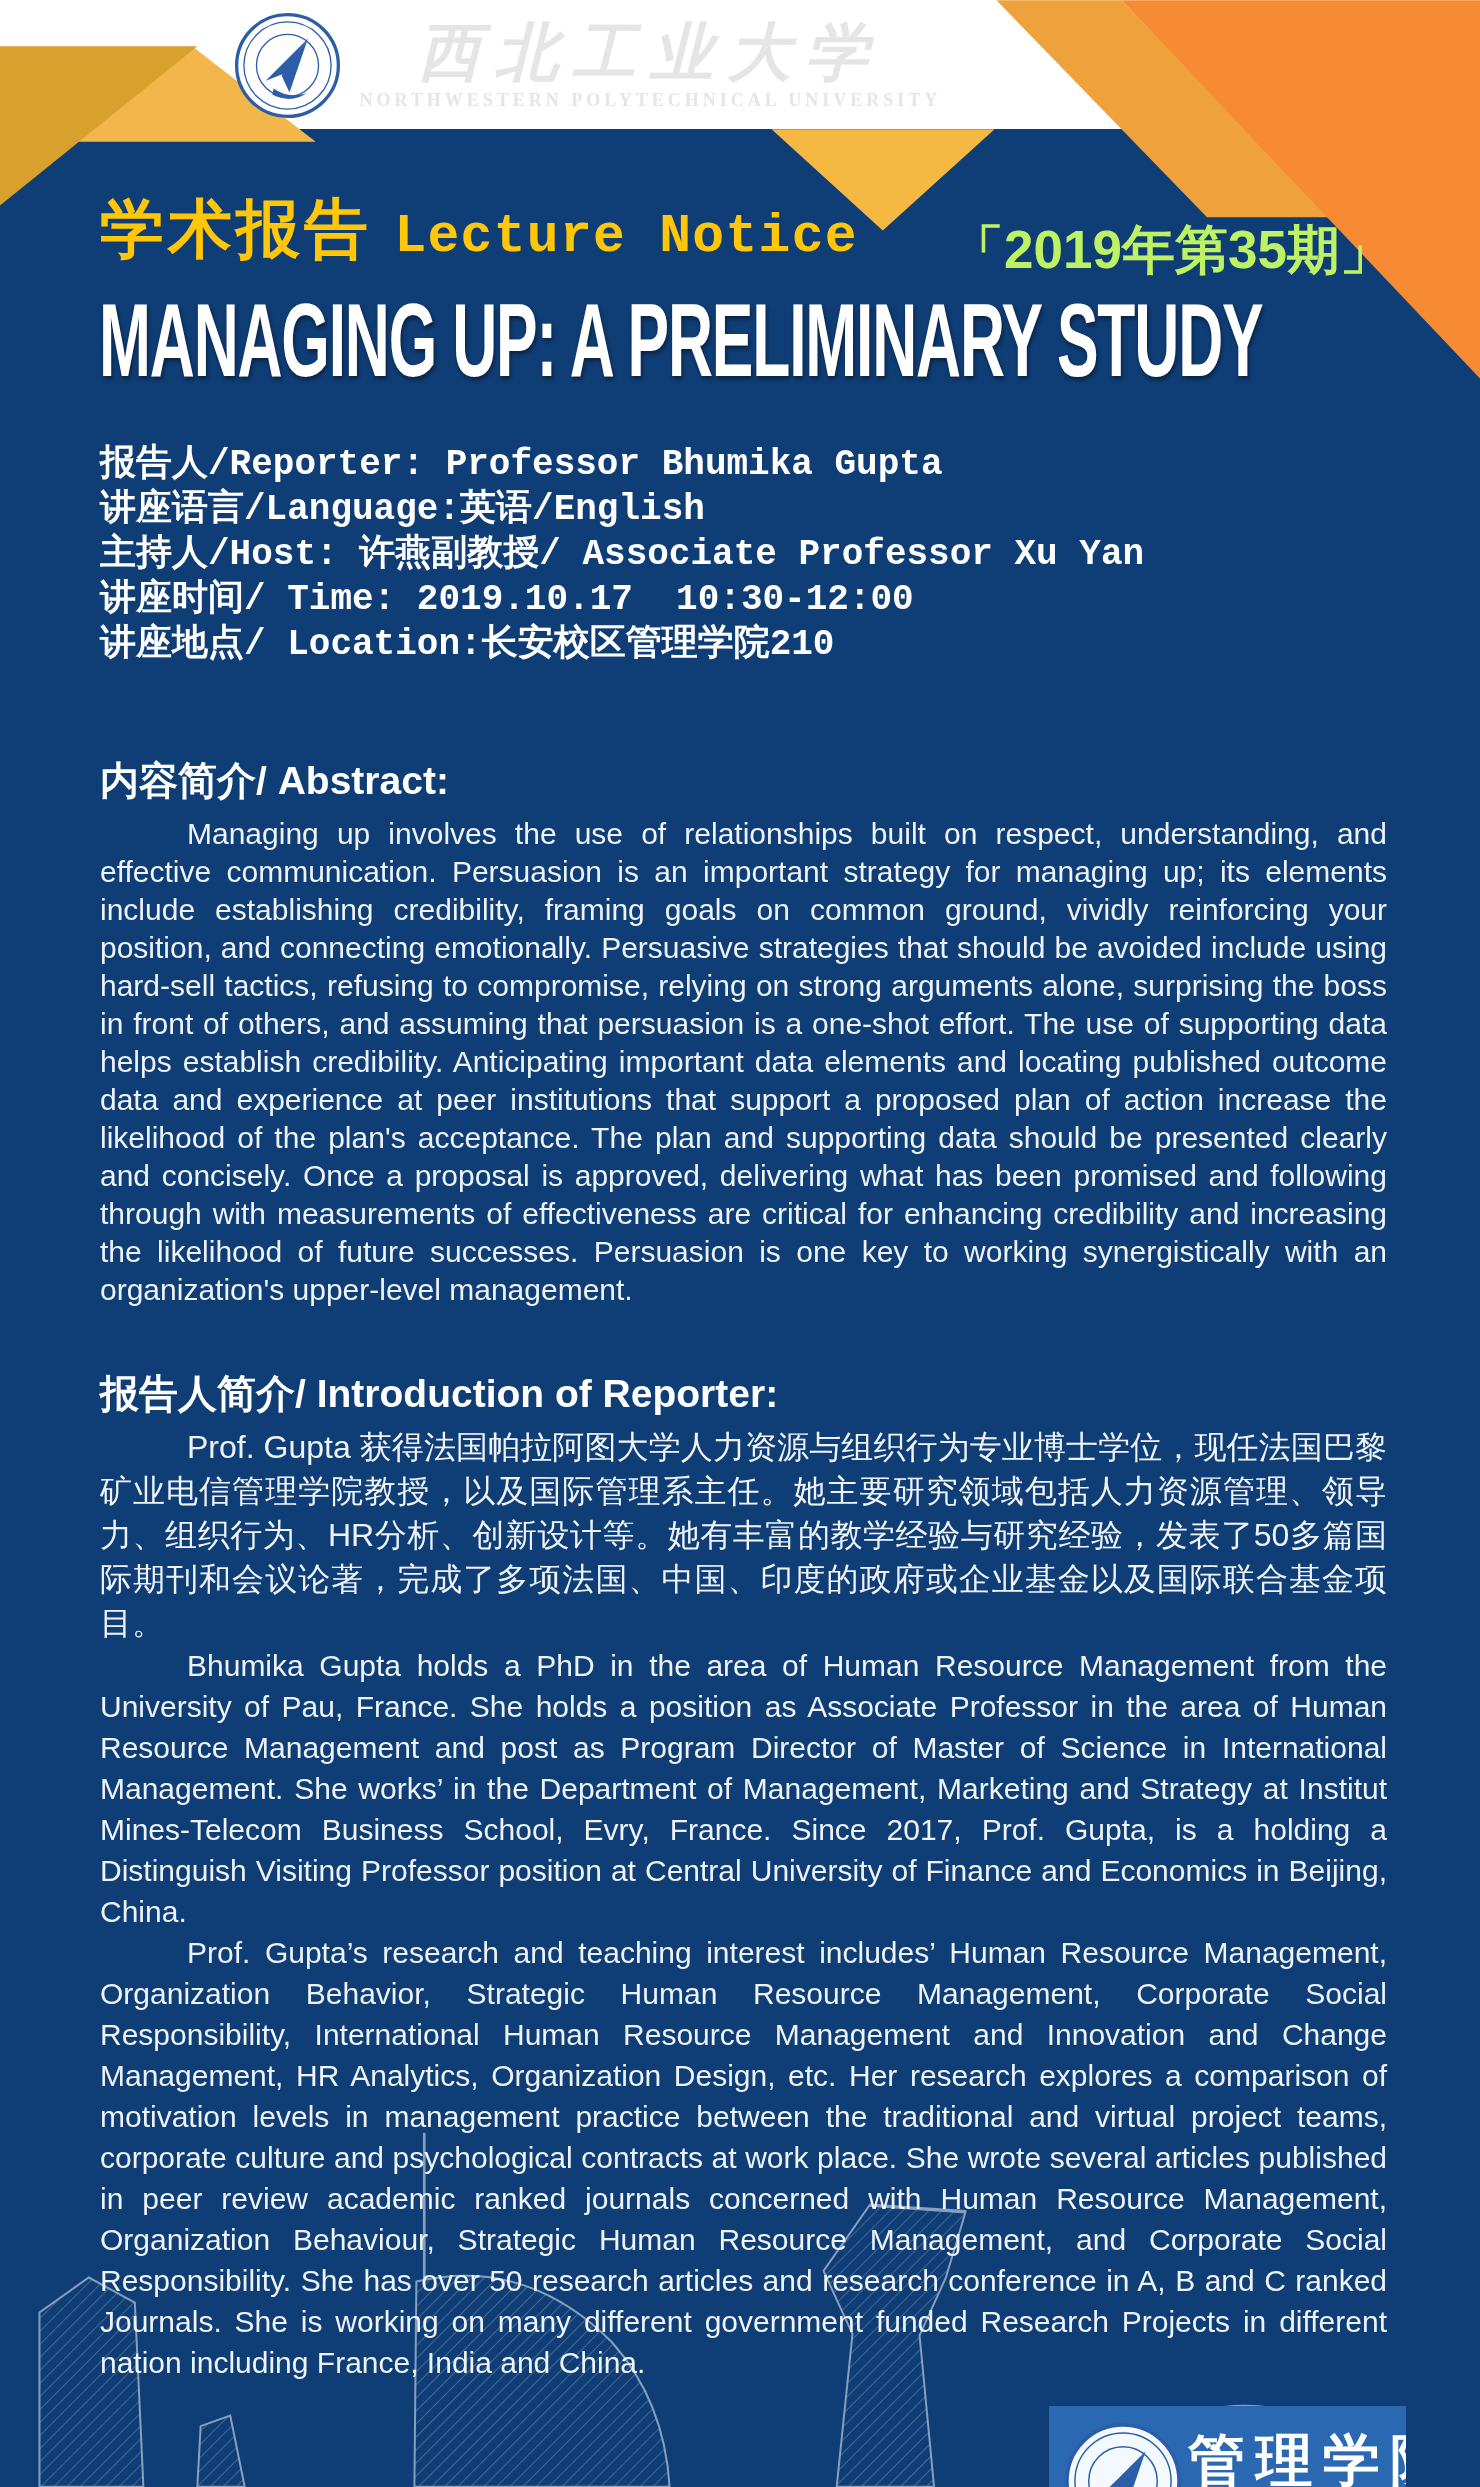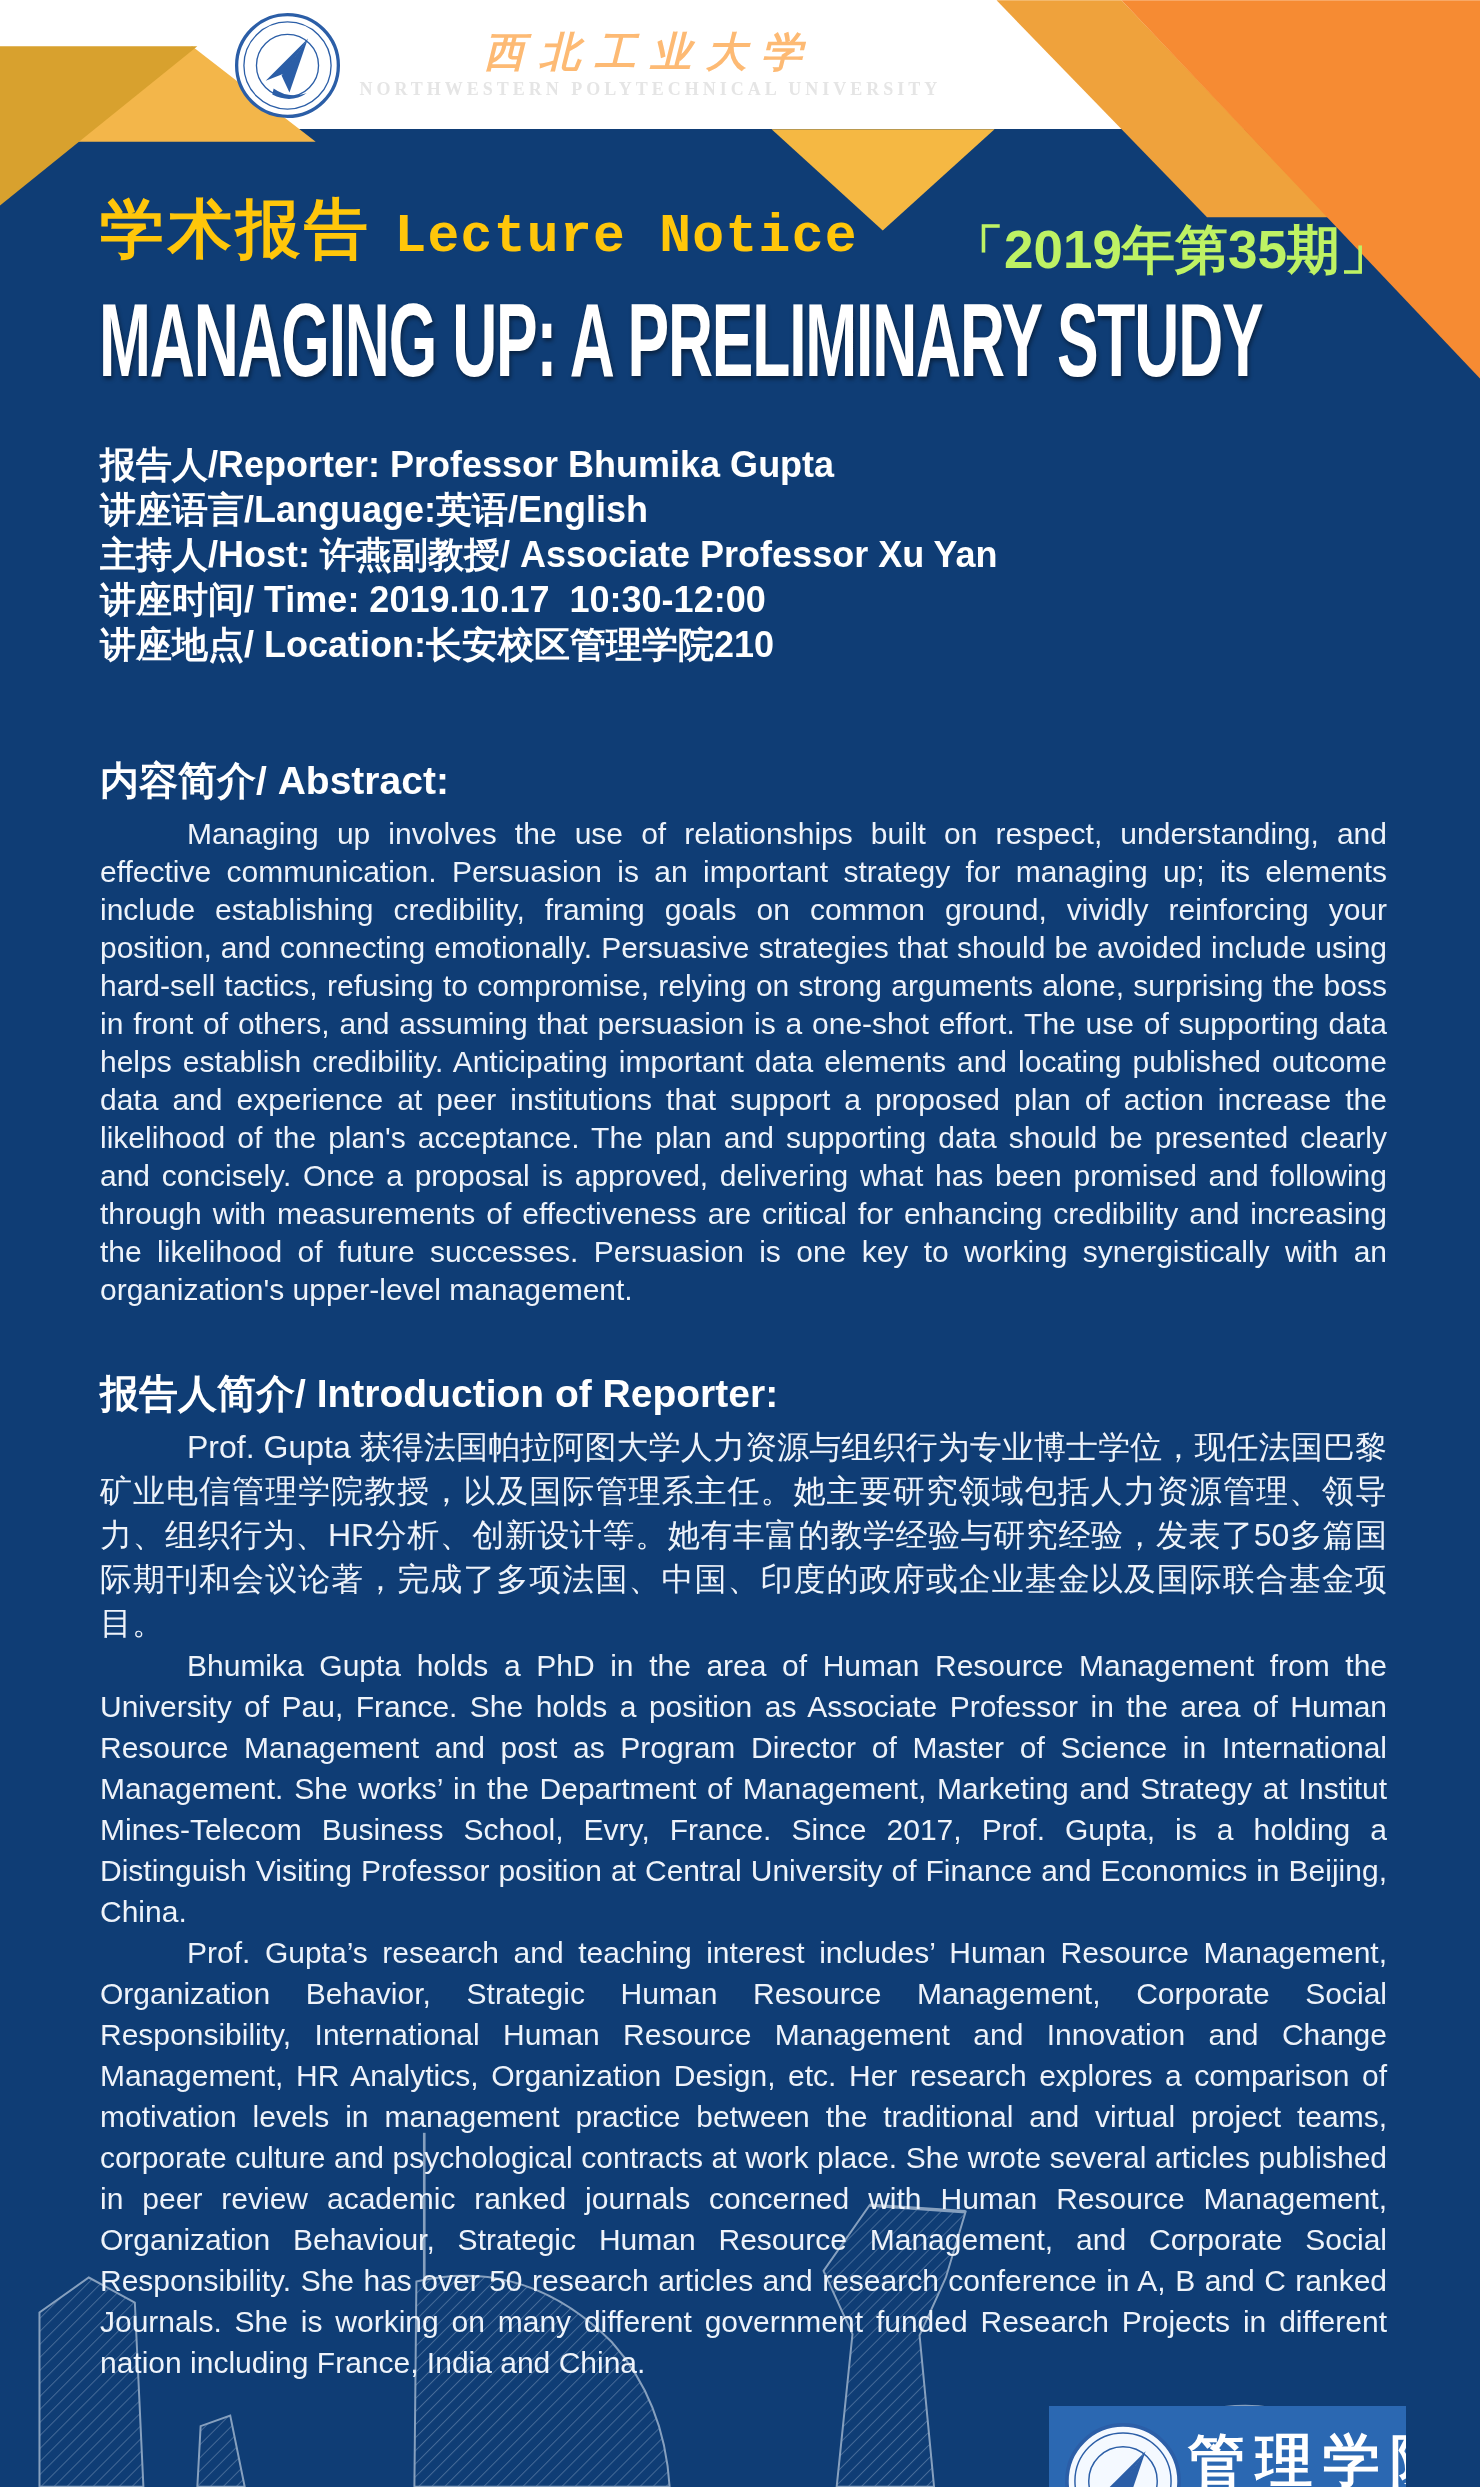--- a/index.html
+++ b/index.html
@@ -7,21 +7,21 @@
     position:relative;width:1480px;height:2487px;overflow:hidden;
     background:#0f3d75;
     font-family:"Liberation Sans",sans-serif;
     -webkit-font-smoothing:antialiased;
   }
   
   .white-band{position:absolute;left:0;top:0;width:1480px;height:129px;background:#ffffff;}
   .logo-group{position:absolute;left:234px;top:12px;display:flex;align-items:center;gap:18.4px;}
   .uni-text{display:flex;flex-direction:column;align-items:center;}
   .uni-cn{
-    font-size:41px;font-weight:bold;font-style:italic;color:#fdba74;
+    font-size:63px;font-weight:bold;font-style:italic;color:#e5e5e5;
     letter-spacing:14.5px;line-height:1.05;font-family:"Liberation Serif",serif;
   }
   .uni-en{
     font-size:18px;font-weight:bold;color:#e5e5e5;letter-spacing:4px;
     font-family:"Liberation Serif",serif;margin-top:4px;white-space:nowrap;
   }
   
   .decor{position:absolute;left:0;top:0;pointer-events:none;}
   
   .banner-row{position:absolute;left:100px;top:197px;width:1316px;}
@@ -38,21 +38,21 @@
     letter-spacing:0px;white-space:nowrap;
   }
   .lecture-title{
     position:absolute;left:99px;top:283px;margin:0;
     font-size:104px;font-weight:bold;color:#ffffff;white-space:nowrap;
     letter-spacing:-2px;transform:scaleX(0.60);transform-origin:left center;
     text-shadow:2px 3.3px 5.3px rgba(0,0,0,0.45);
     line-height:1.1;
   }
   
-  .details{position:absolute;left:100px;top:442px;width:1290px;}
+  .details{position:absolute;left:100px;top:442px;width:1290px;font-family:Liberation Mono, monospace;}
   .detail-line{
     font-size:36px;font-weight:bold;color:#ffffff;line-height:45px;
     white-space:pre-wrap;
   }
   .detail-line.indent{padding-left:188px;}
   
   .section-heading{
     position:absolute;left:100px;margin:0;
     font-size:39px;font-weight:bold;color:#ffffff;
   }

